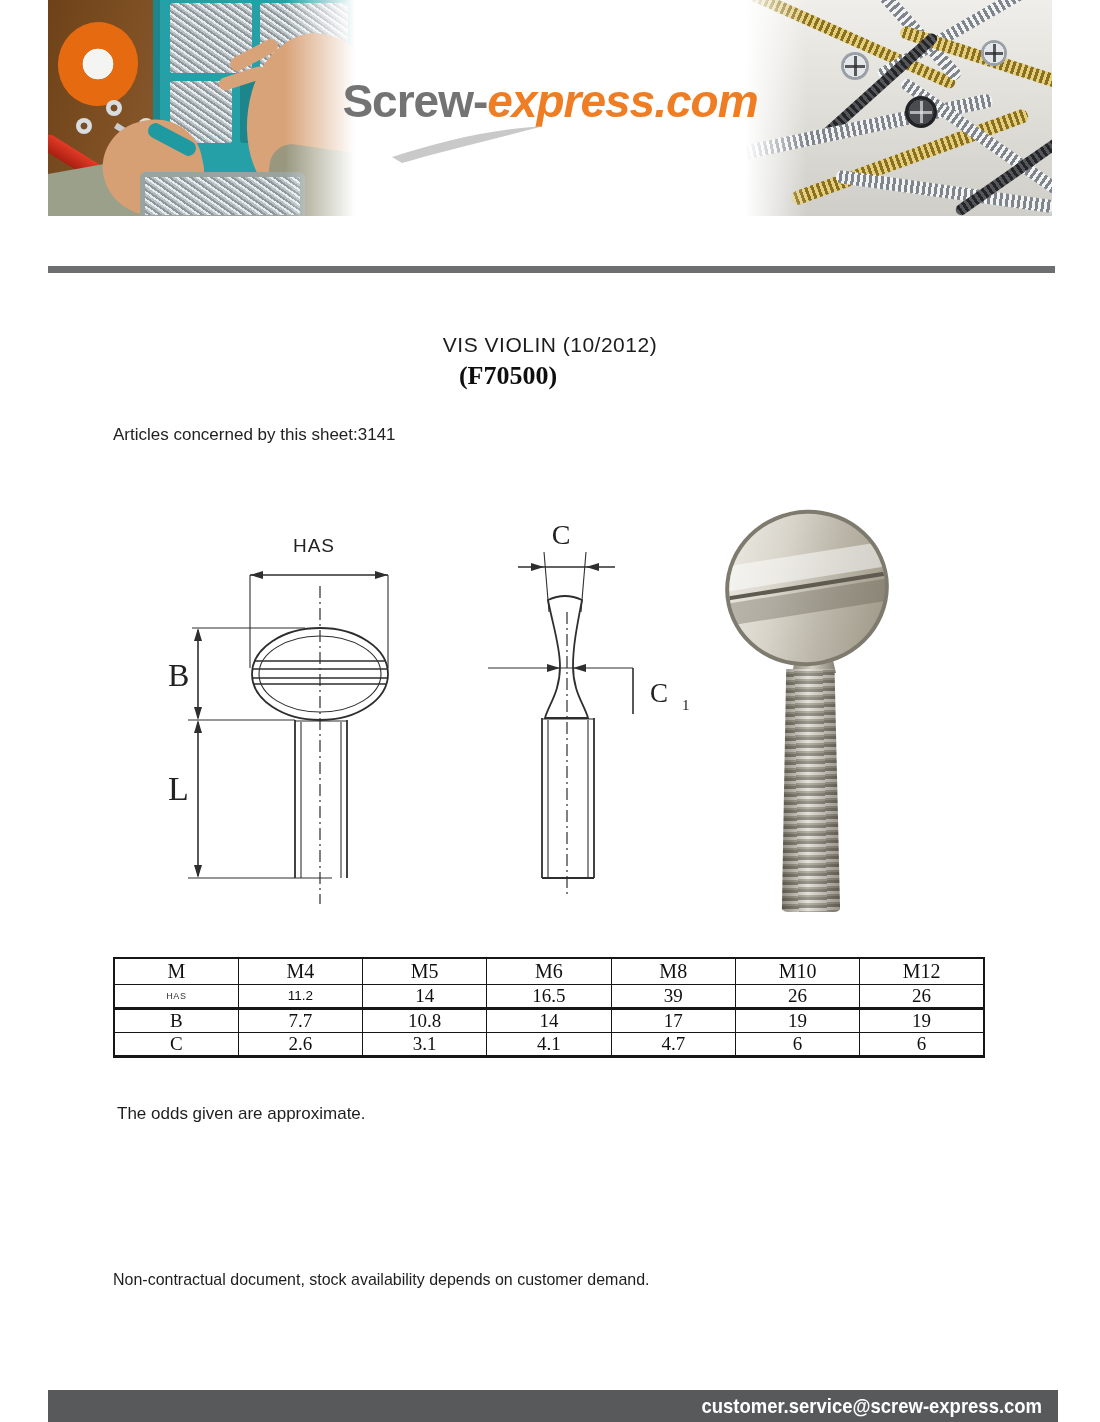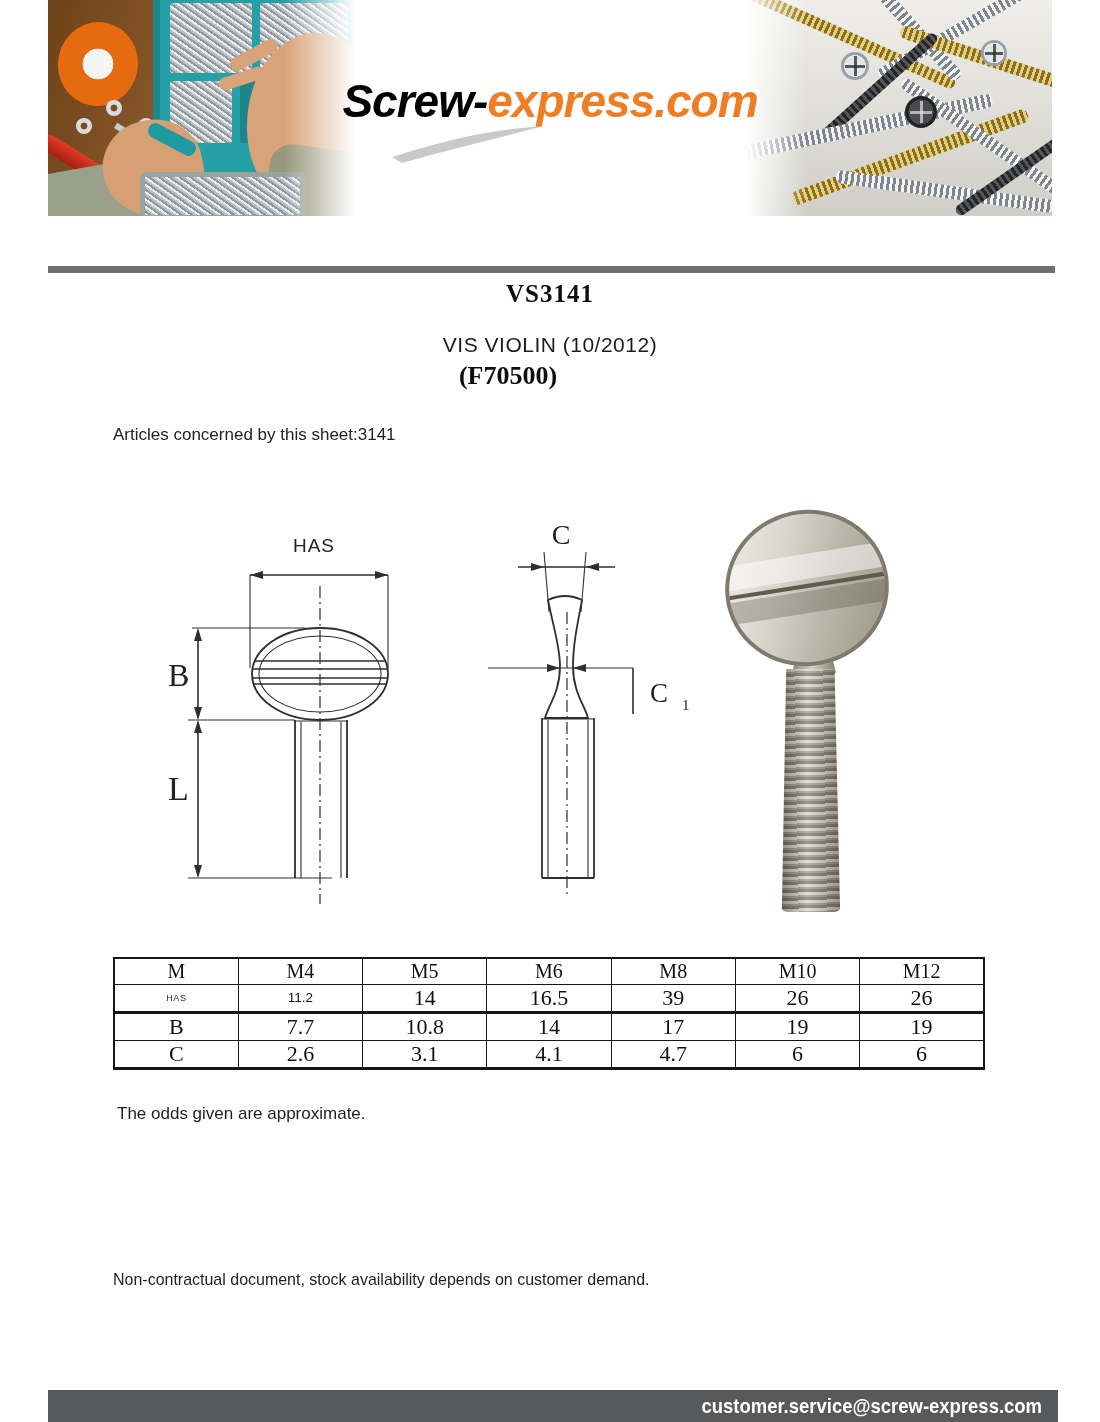--- a/index.html
+++ b/index.html
@@ -36,21 +36,21 @@
   .sb-dark   { background:repeating-linear-gradient(90deg,#55565a 0 3px,#242528 3px 6px); }
   .ph-head { position:absolute; border-radius:50%; background:radial-gradient(circle,#e4e7e9 0 55%,#9aa0a5 56% 100%); }
   .ph-head.dark { background:radial-gradient(circle,#4a4b4f 0 55%,#222326 56% 100%); }
   .ph-cross-h,.ph-cross-v { position:absolute; background:rgba(40,40,45,.75); }
   .ph-head.dark .ph-cross-h,.ph-head.dark .ph-cross-v { background:rgba(235,235,238,.65); }
   .ph-cross-h { left:15%; top:46%; width:70%; height:10%; }
   .ph-cross-v { left:46%; top:15%; width:10%; height:70%; }
 
   
   .logo-box { position:absolute; left:330px; top:74px; width:440px; text-align:center; white-space:nowrap; font-size:46px; font-weight:bold; letter-spacing:-1px; }
-  .logo-part1 { color:#000000;font-style:italic; }
+  .logo-part1 { color:#737373; }
   .logo-part2 { color:#ee7d23; font-style:italic; }
   .logo-swoosh { position:absolute; left:386px; top:124px; }
 
   
   .banner { position:absolute; left:48px; top:216px; width:1007px; height:50px; background:#e97a24; display:flex; align-items:center; justify-content:center; }
   .banner-title { color:#fff; font-weight:bold; font-size:40px; line-height:1; transform:scaleX(.82); transform-origin:center; letter-spacing:0; }
   .banner-strip { position:absolute; left:48px; top:266px; width:1007px; height:7px; background:#6e6f71; }
 
   
   .doc-code  { position:absolute; left:0; top:280px; width:1100px; text-align:center; font-family:"Liberation Serif",serif; font-weight:bold; font-size:25px; letter-spacing:1px; color:#0e0e0e; }
@@ -77,21 +77,21 @@
   .sp-band-dark { position:absolute; left:-5%; top:52%; width:110%; height:15%; background:rgba(90,85,70,.32); transform:rotate(3deg); }
   .sp-neck { position:absolute; left:92px; top:152px; width:44px; height:26px; background:linear-gradient(90deg,#8d887a,#d4d0c5 45%,#837e70); clip-path:polygon(14% 0,86% 0,100% 100%,0 100%); }
   .sp-shank { position:absolute; left:80px; top:174px; width:62px; height:243px;
               background-image:linear-gradient(90deg,rgba(60,55,45,.5),rgba(255,255,255,.3) 45%,rgba(70,65,55,.48)),
                                repeating-linear-gradient(178deg,#d8d4cb 0 3px,#96917f 3px 5px,#6e6a5e 5px 8px);
               clip-path:polygon(10% 0,88% 0,97% 100%,3% 100%); border-radius:0 0 8px 8px; }
 
   
   .spec-table { position:absolute; left:113px; top:957px; width:872px; border-collapse:collapse; table-layout:fixed; }
   .spec-table td { border-left:1.5px solid #161616; text-align:center; vertical-align:middle;
-                   font-family:"Liberation Serif",serif; font-size:22px; color:#101010; height:24px; padding:0; }
+                   font-family:"Liberation Serif",serif; font-size:19px; color:#101010; height:24px; padding:0; }
   .spec-table td:first-child { border-left:none; }
   .spec-table { border:2.5px solid #161616; }
   .spec-table tr.r-head td { font-size:20px; height:26px; border-bottom:1.5px solid #161616; }
   .spec-table tr.r-has  td { border-bottom:3px solid #161616; }
   .spec-table tr.r-b    td { border-bottom:1.5px solid #161616; }
   .spec-table tr.r-c    td { border-bottom:3px solid #161616; }
   .cell-has-label { font-family:"Liberation Sans",sans-serif !important; font-size:9px !important; letter-spacing:.6px; color:#333 !important; }
   .cell-has-first { font-family:"Liberation Sans",sans-serif !important; font-size:13.5px !important; font-weight:500;margin-top:37px; }
 
   
@@ -160,21 +160,20 @@
 
   <div class="logo-box">
     <span class="logo-part1">Screw-</span><span class="logo-part2">express.com</span>
   </div>
   <svg class="logo-swoosh" width="164" height="42" viewBox="0 0 164 42">
     <path d="M6,33 C55,17 105,5 158,2 C112,14 60,26 16,39 Z" fill="#c9c9c9"></path>
   </svg>
 
   <div class="banner-strip"></div>
 
-  <div class="doc-code">VS3141</div>
   <div class="subtitle">VIS VIOLIN (10/2012)</div>
   <div class="part-code">(F70500)</div>
   <div class="articles-line">Articles concerned by this sheet:3141</div>
 
   <svg class="drawing" style="left:140px;top:500px;" width="300" height="420" viewBox="0 0 300 420">
     <defs>
         <clipPath id="headClip">
           <ellipse cx="180" cy="174" rx="68" ry="46"></ellipse>
         </clipPath>
       </defs>

